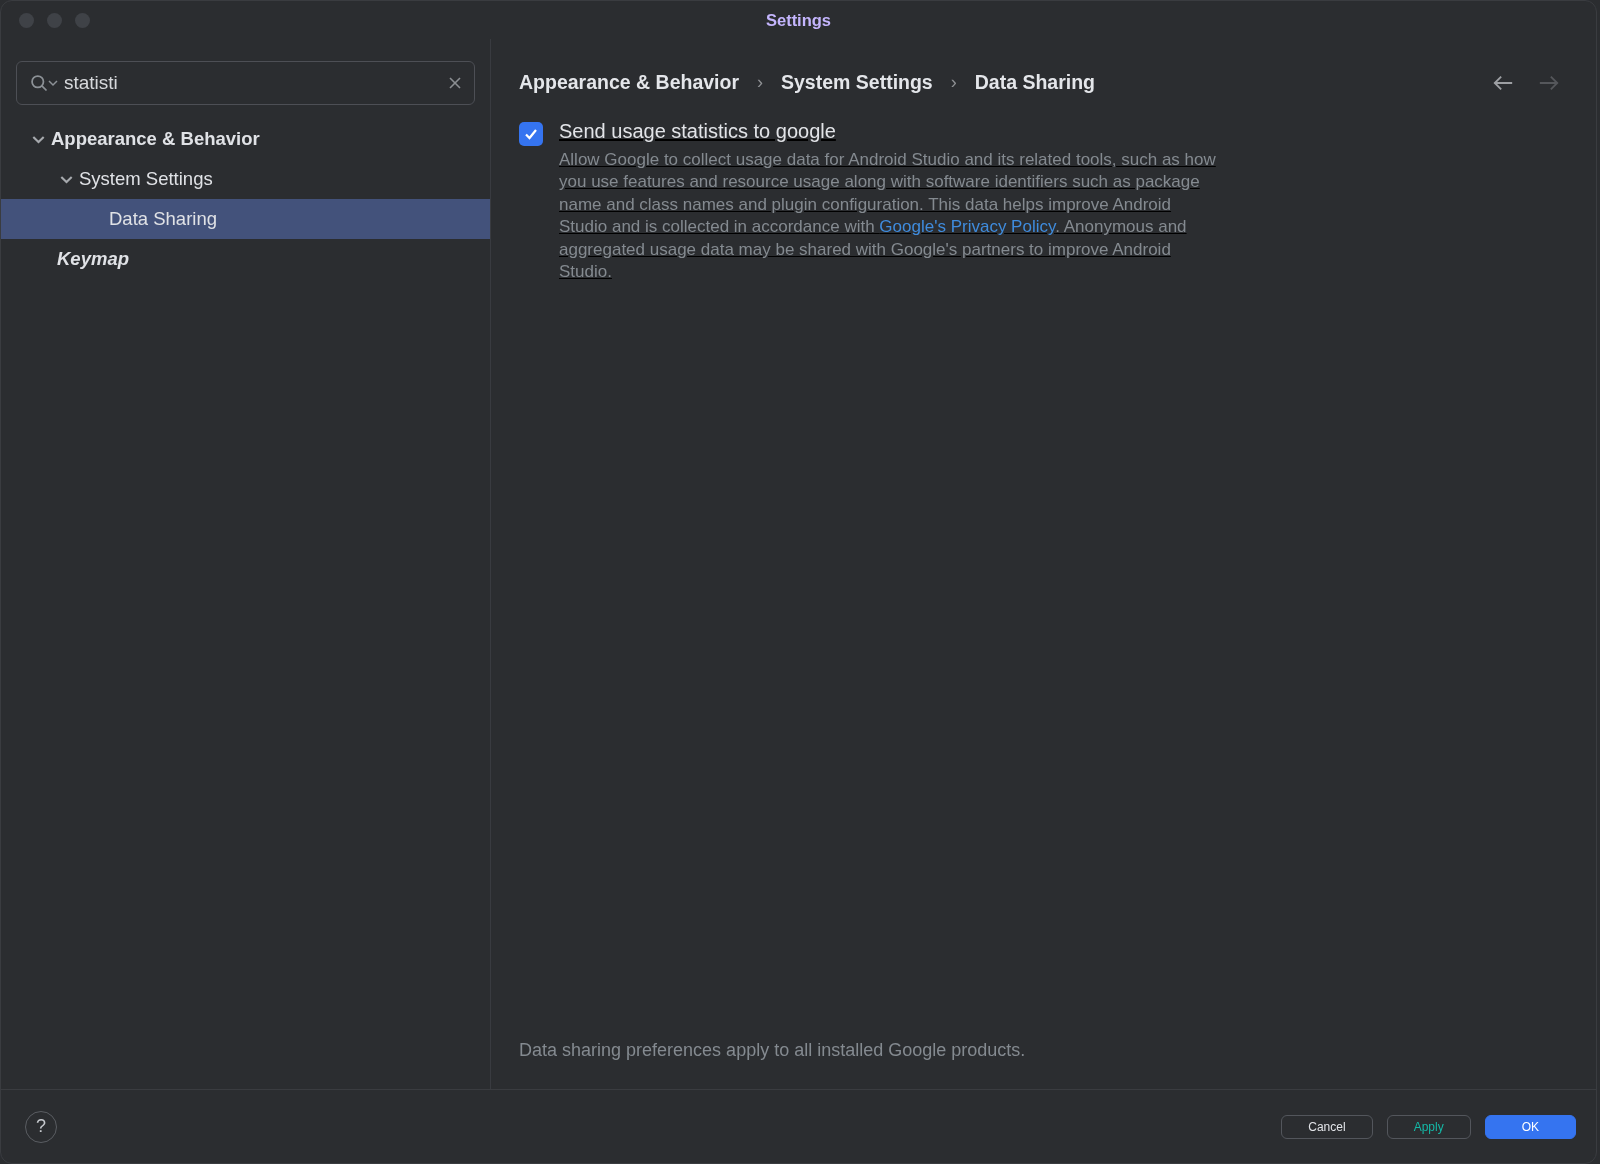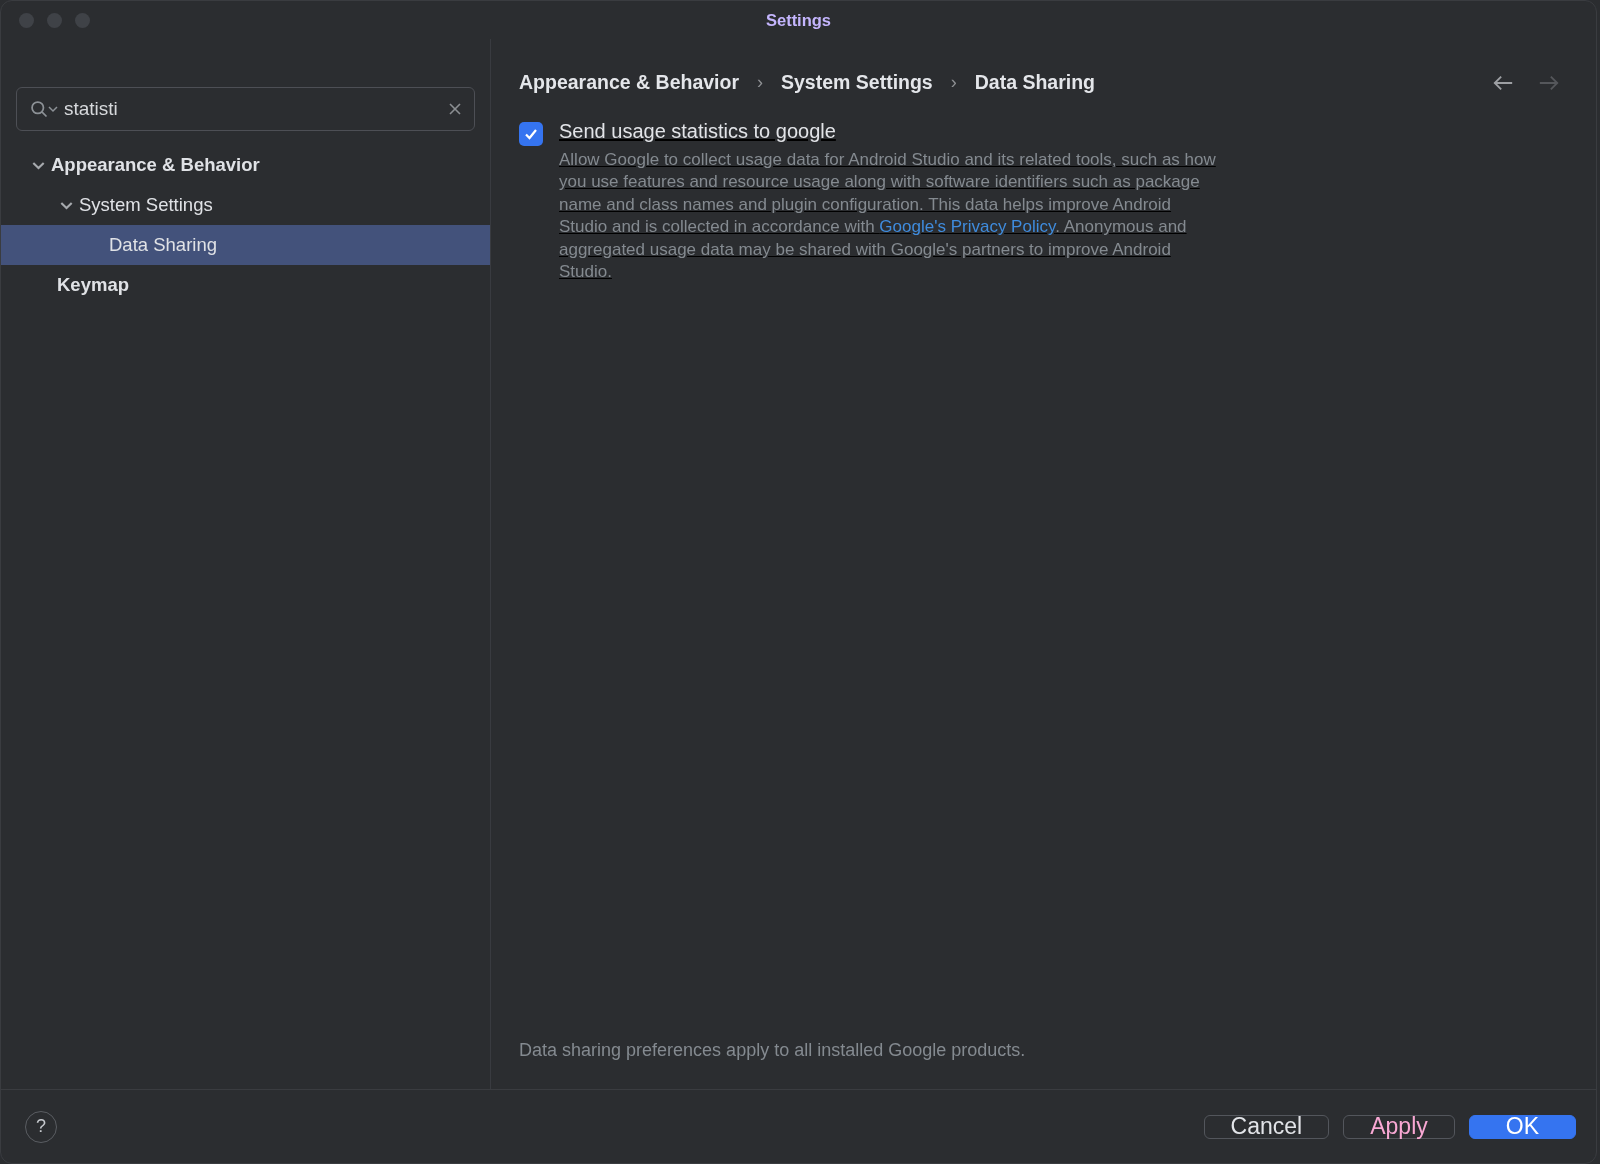--- a/index.html
+++ b/index.html
@@ -75,21 +75,20 @@
       padding: 12px 15px 14px 15px;
     }
     .search-box {
       display: flex;
       align-items: center;
       background: #2b2d30;
       border: 1px solid #4d4f55;
       border-radius: 6px;
       height: 44px;
       padding: 0 12px;
-      margin-top: 26px;
     }
     .search-icon {
       color: #8c9196;
       display: flex;
       align-items: center;
       margin-right: 6px;
     }
     .search-input {
       flex: 1;
       background: transparent;
@@ -235,34 +234,34 @@
       align-items: center;
       justify-content: center;
       color: #c6c9ce;
       font-size: 18px;
     }
     .footer-spacer { flex: 1; }
     .btn {
       height: 24px;
       border-radius: 6px;
       padding: 0 26px;
-      font-size: 23px;
+      font-size: 12px;
       display: flex;
       align-items: center;
       justify-content: center;
       margin-left: 14px;
       cursor: pointer;
     }
     .btn-secondary {
       background: #2b2d30;
       border: 1px solid #53565c;
       color: #e2e4e8;
     }
     .btn-secondary.disabled {
-      color: #f9a8d4;
+      color: #14b8a6;
     }
     .btn-primary {
       background: #3574f0;
       border: 1px solid #3574f0;
       color: #ffffff;
       padding: 0 36px;
     }
   </style>
 </head>
 <body>
@@ -315,21 +314,21 @@
             <span class="tree-chevron">
               <svg width="13" height="13" viewBox="0 0 10 10">
                   <path d="M1 3 L5 7 L9 3" fill="none" stroke="currentColor" stroke-width="1.6"></path>
                 </svg>
             </span>
             <span>System Settings</span>
           </div>
           <div class="tree-row selected indent-2">
             <span>Data Sharing</span>
           </div>
-          <div class="tree-row bold indent-0" style="padding-left:56px;">
+          <div class="tree-row bold indent-0" style="padding-left:56px;font-style:italic;">
             <span>Keymap</span>
           </div>
         </div>
       </div>
 
       <div class="main">
         <div class="header-row">
           <div class="breadcrumb">
             <span>Appearance &amp; Behavior</span>
             <span class="sep">›</span>

